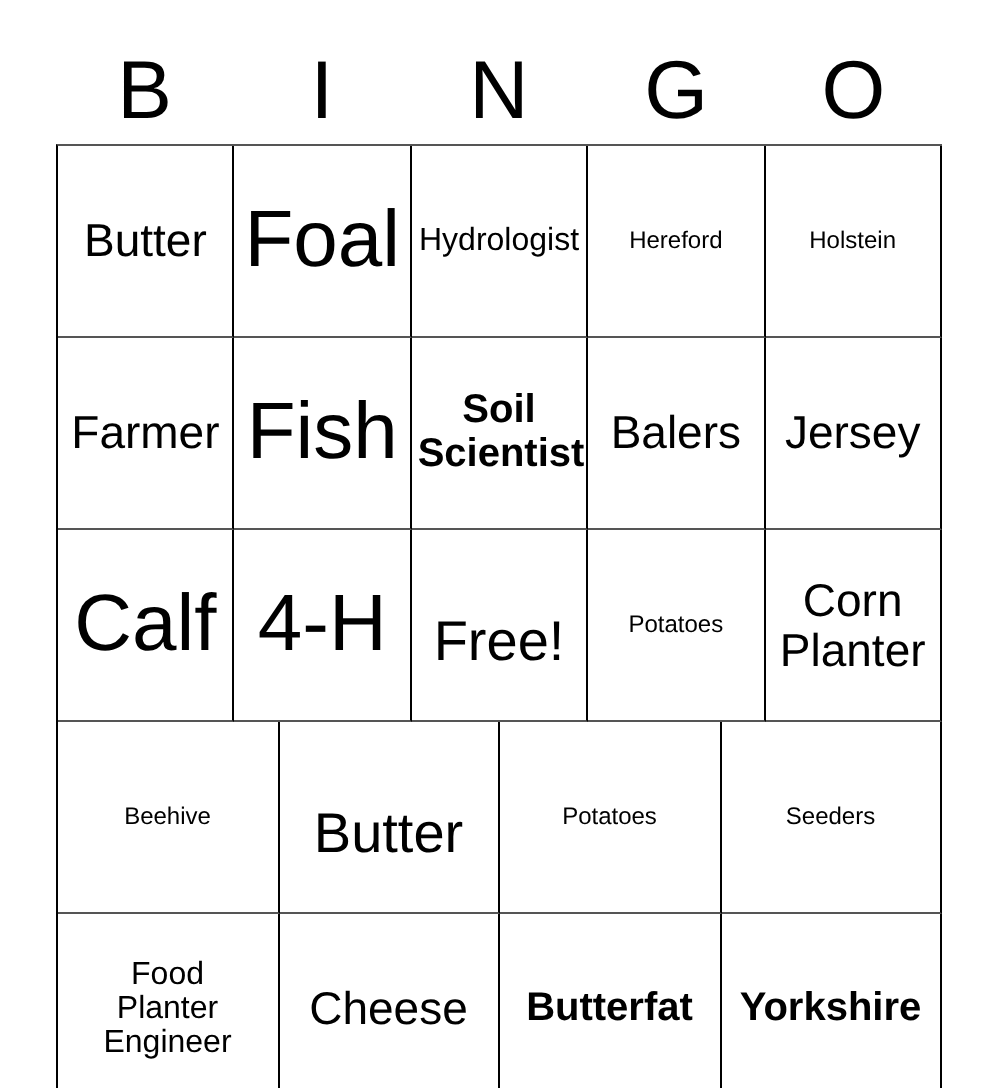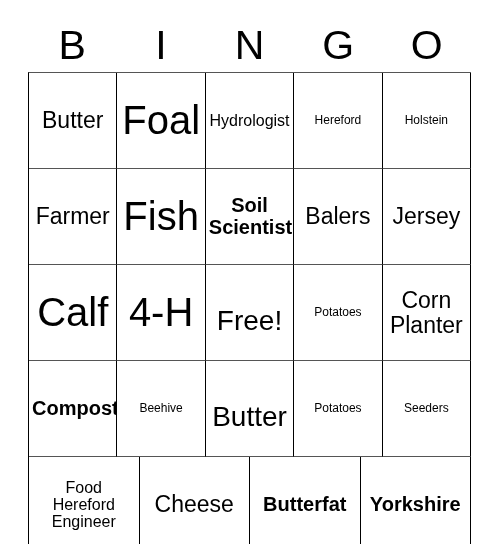--- a/index.html
+++ b/index.html
@@ -158,40 +158,37 @@
           <span class="cell-text fs-sm">Potatoes</span>
         </div>
       <div class="cell">
           <span class="cell-text fs-md">Corn
 Planter</span>
         </div>
     </div>
 
     <div class="grid-row">
       <div class="cell">
-          <span class="cell-text fs-xs">Compost</span>
-        </div>
-      <div class="cell">
           <span class="cell-text fs-sm">Beehive</span>
         </div>
       <div class="cell">
           <span class="cell-text fs-lg">Butter</span>
         </div>
       <div class="cell">
           <span class="cell-text fs-sm">Potatoes</span>
         </div>
       <div class="cell">
           <span class="cell-text fs-sm">Seeders</span>
         </div>
     </div>
 
     <div class="grid-row">
       <div class="cell" style="border-bottom: 1.5px solid rgb(85, 85, 85);">
           <span class="cell-text fs-xxs">Food
-Hereford
+Planter
 Engineer</span>
         </div>
       <div class="cell" style="border-bottom: 1.5px solid rgb(85, 85, 85);">
           <span class="cell-text fs-md">Cheese</span>
         </div>
       <div class="cell" style="border-bottom: 1.5px solid rgb(85, 85, 85); text-align: center;">
           <span class="cell-text fs-xs">Butterfat</span>
         </div>
       <div class="cell" style="border-bottom: 1.5px solid rgb(85, 85, 85);">
           <span class="cell-text fs-xs">Yorkshire</span>

